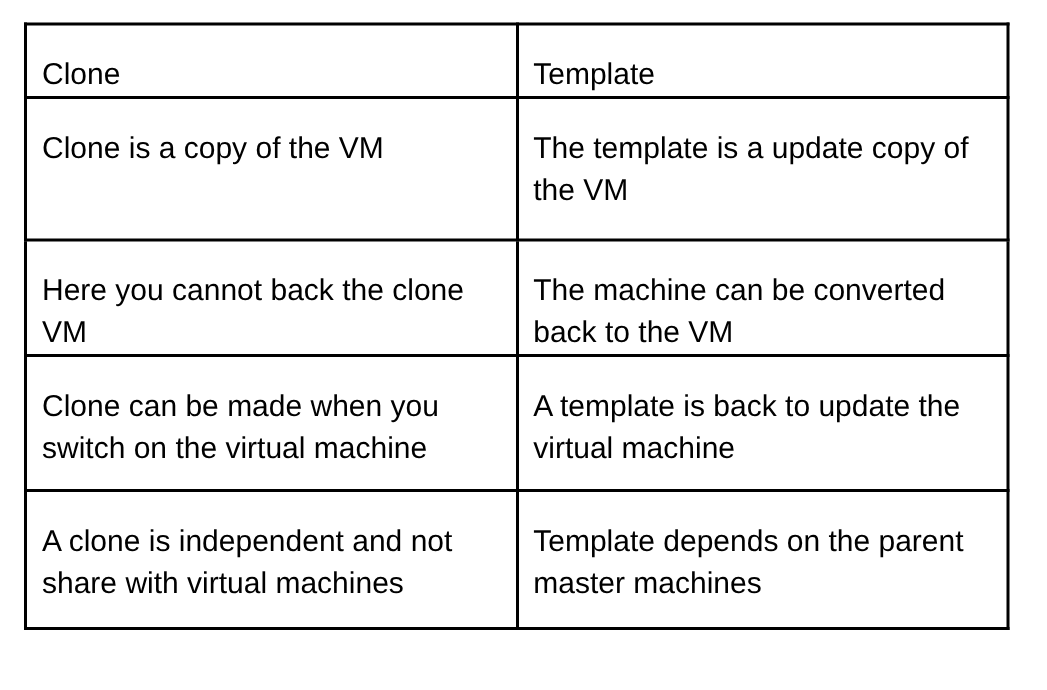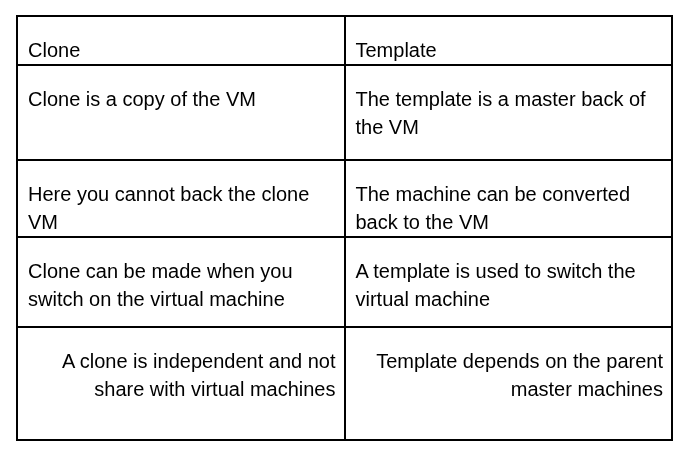--- a/index.html
+++ b/index.html
@@ -36,45 +36,45 @@
       font-size: 20px;
       line-height: 28px;
       color: var(--text-color);
       background: var(--bg-color);
       word-wrap: break-word;
     }
     tr.r-header { height: 48px; }
     tr.r-1 { height: 95px; }
     tr.r-2 { height: 70px; }
     tr.r-3 { height: 90px; padding-left: 32px; }
-    tr.r-4 { height: 113px; text-align: right; }
+    tr.r-4 { height: 92px; }
   </style>
 </head>
 <body>
 
 <table class="compare">
   <colgroup>
     <col>
     <col>
   </colgroup>
   <tbody>
     <tr class="r-header">
       <td>Clone</td>
       <td>Template</td>
     </tr>
     <tr class="r-1">
       <td>Clone is a copy of the VM</td>
-      <td>The template is a master back of the VM</td>
+      <td>The template is a update copy of the VM</td>
     </tr>
     <tr class="r-2">
       <td>Here you cannot back the clone VM</td>
       <td>The machine can be converted back to the VM</td>
     </tr>
     <tr class="r-3">
       <td>Clone can be made when you switch on the virtual machine</td>
-      <td>A template is used to switch the virtual machine</td>
+      <td>A template is back to update the virtual machine</td>
     </tr>
     <tr class="r-4">
       <td>A clone is independent and not share with virtual machines</td>
       <td>Template depends on the parent master machines</td>
     </tr>
   </tbody>
 </table>
 
 </body></html>

